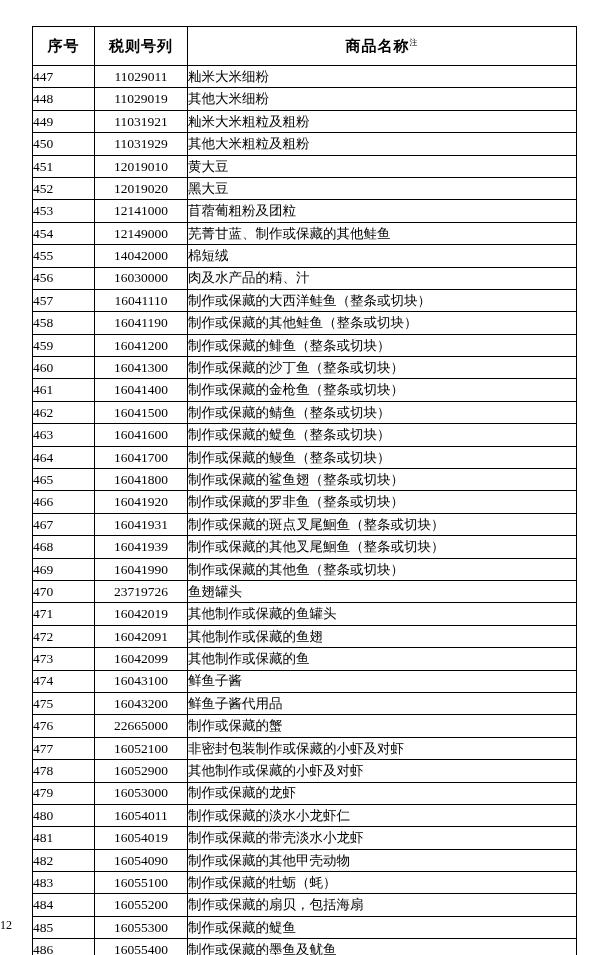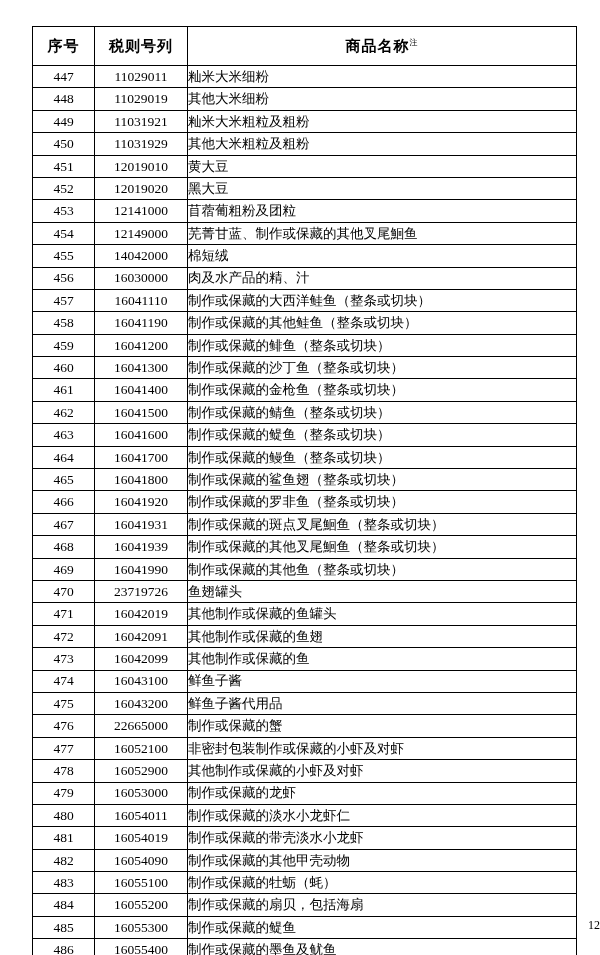--- a/index.html
+++ b/index.html
@@ -41,21 +41,20 @@
     font-size: 15px;
     height: 38px;
     text-align: center;
     letter-spacing: 1px;
   }
   col.c-seq { width: 62px; }
   col.c-code { width: 93px; }
   col.c-name { width: 389px; }
 
   td.seq {
-    text-align: center;
     font-size: 13.5px;
   }
   td.code {
     text-align: center;
     font-size: 13.5px;
     margin-top: 20px;
   }
   td.name {
     text-align: left;
     padding-left: 7px;
@@ -66,21 +65,21 @@
   th .sup {
     font-size: 8px;
     vertical-align: super;
     font-weight: normal;
   }
   .page-number {
     position: absolute;
     left: 0;
     right: 0;
     bottom: 22px;
-    text-align: right;
+    text-align: left;
     font-size: 12px;
     font-family: "Liberation Serif", "DejaVu Serif", serif;
   }
 </style>
 </head>
 <body>
 
 <div class="page">
   <table class="tariff">
     <colgroup>
@@ -127,21 +126,21 @@
           <td class="name">黑大豆</td>
         </tr>
         <tr>
           <td class="seq">453</td>
           <td class="code">12141000</td>
           <td class="name">苜蓿葡粗粉及团粒</td>
         </tr>
         <tr>
           <td class="seq">454</td>
           <td class="code">12149000</td>
-          <td class="name">芜菁甘蓝、制作或保藏的其他叉尾鮰鱼</td>
+          <td class="name">芜菁甘蓝、制作或保藏的其他鲑鱼</td>
         </tr>
         <tr>
           <td class="seq">455</td>
           <td class="code">14042000</td>
           <td class="name">棉短绒</td>
         </tr>
         <tr>
           <td class="seq">456</td>
           <td class="code">16030000</td>
           <td class="name">肉及水产品的精、汁</td>

